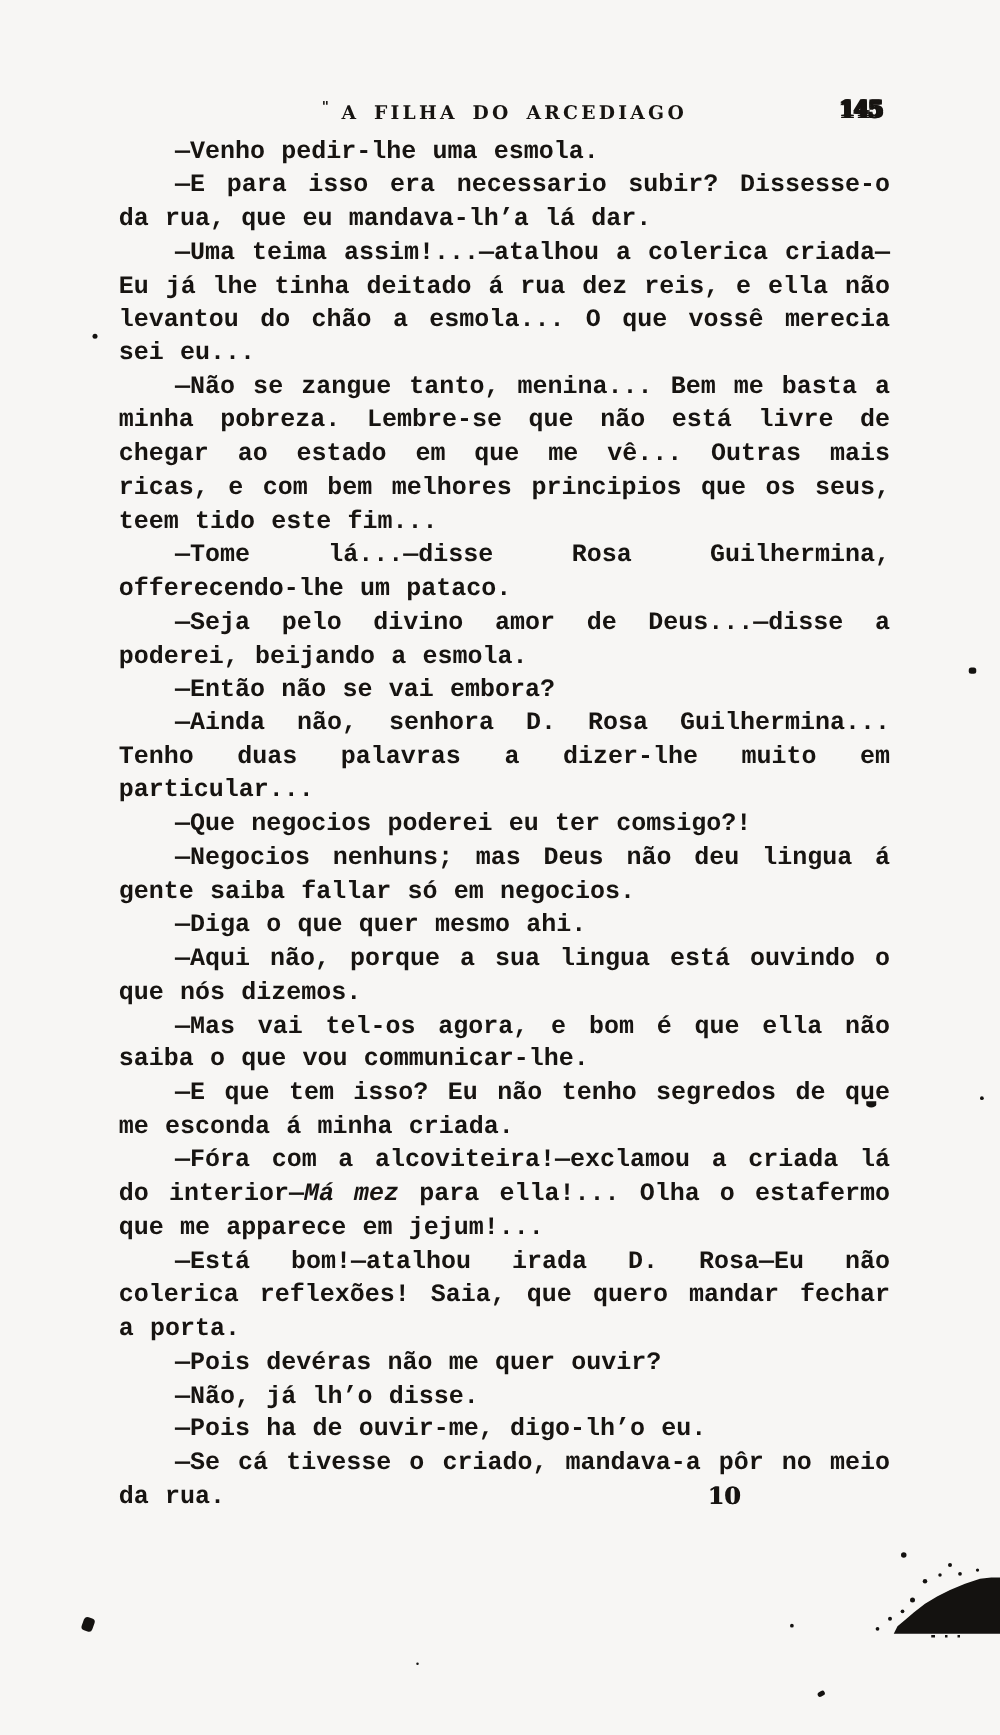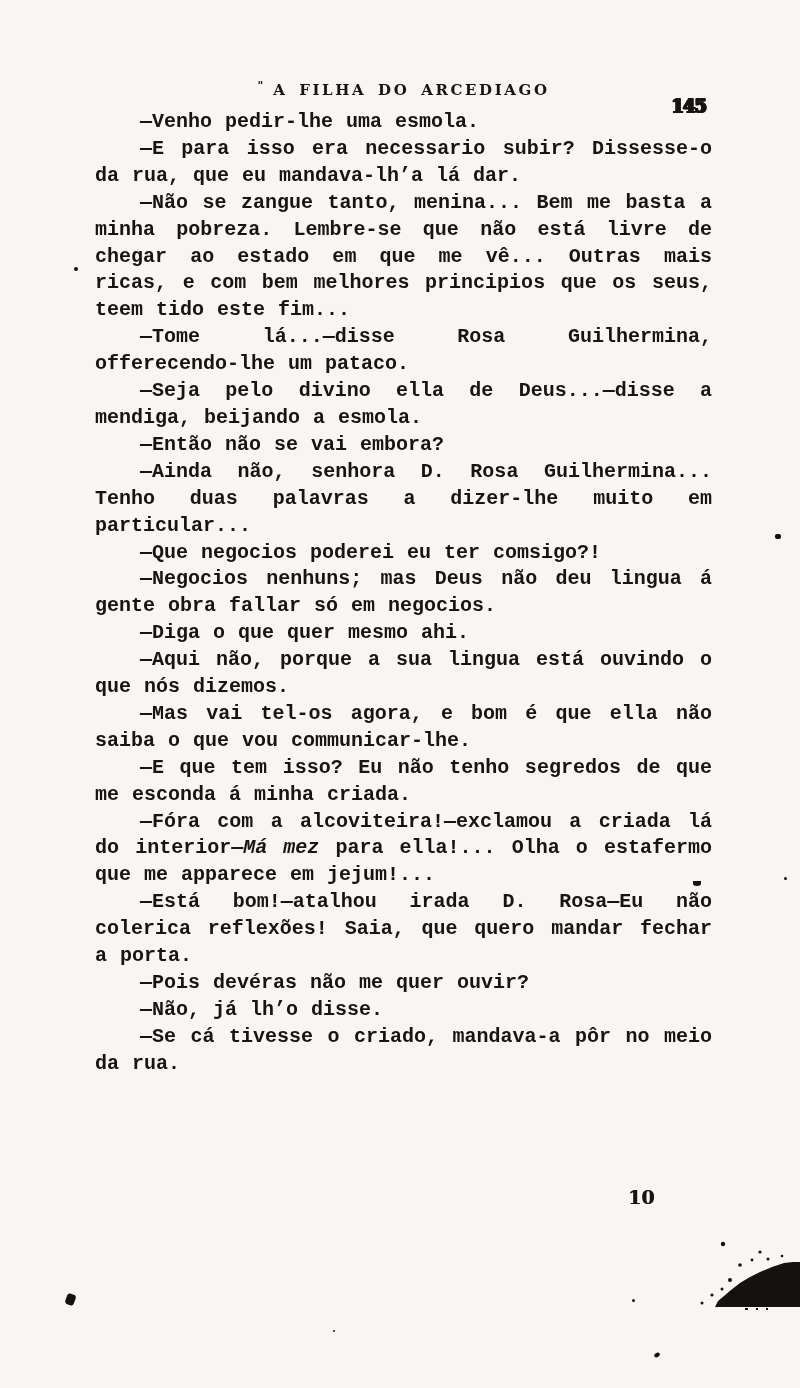--- a/index.html
+++ b/index.html
@@ -18,68 +18,70 @@
   .running-title{
     position:absolute;left:0;right:0;top:2px;
     text-align:center;
     font-size:15px;letter-spacing:2.6px;word-spacing:4px;
     white-space:nowrap;
   }
   .stray-quote{
     font-size:11px;vertical-align:6px;letter-spacing:0;margin-right:10px;
   }
   .page-number{
-    position:absolute;right:6px;top:18px;
+    position:absolute;right:6px;top:0;
     font-size:18px;letter-spacing:-1px;
     text-shadow:1px 0 #171411,-1px 0 #171411,0 1px #171411,1px 1px #171411,-1px 1px #171411;
   }
   .body-text{
     position:absolute;top:109px;left:95px;width:617px;
     font-size:20px;line-height:26.9px;
     font-weight:bold;
     text-align:justify;
     word-spacing:1px;
   }
   .body-text p{margin:0;text-indent:45px;font-family:Liberation Mono, monospace;}
   .signature-mark{
-    position:absolute;left:628px;top:1186px;
+    position:absolute;left:566px;top:1186px;
     font-size:19px;font-weight:bold;
     text-shadow:0.5px 0 #171411;
   }
   .speck{position:absolute;background:#141210;border-radius:50%;}
   .ink-blob-svg{position:absolute;left:700px;top:1232px;width:100px;height:80px;}
 </style>
 </head>
 <body>
 
 <div class="scan-page">
 
   <div class="header-row">
     <div class="running-title"><span class="stray-quote">"</span><span>A FILHA DO ARCEDIAGO</span></div>
     <div class="page-number">145</div>
   </div>
 
   <div class="body-text">
     <p>—Venho pedir-lhe uma esmola.</p>
     <p>—E para isso era necessario subir? Dissesse-o da rua, que eu mandava-lh’a lá dar.</p>
+    <p>—Uma teima assim!...—atalhou a colerica criada—Eu já lhe tinha deitado á rua dez reis, e ella não levantou do chão a esmola... O que vossê merecia sei eu...</p>
     <p>—Não se zangue tanto, menina... Bem me basta a minha pobreza. Lembre-se que não está livre de chegar ao estado em que me vê... Outras mais ricas, e com bem melhores principios que os seus, teem tido este fim...</p>
     <p>—Tome lá...—disse Rosa Guilhermina, offerecendo-lhe um pataco.</p>
-    <p>—Seja pelo divino ella de Deus...—disse a mendiga, beijando a esmola.</p>
+    <p>—Seja pelo divino amor de Deus...—disse a poderei, beijando a esmola.</p>
     <p>—Então não se vai embora?</p>
     <p>—Ainda não, senhora D. Rosa Guilhermina... Tenho duas palavras a dizer-lhe muito em particular...</p>
     <p>—Que negocios poderei eu ter comsigo?!</p>
-    <p>—Negocios nenhuns; mas Deus não deu lingua á gente obra fallar só em negocios.</p>
+    <p>—Negocios nenhuns; mas Deus não deu lingua á gente saiba fallar só em negocios.</p>
     <p>—Diga o que quer mesmo ahi.</p>
     <p>—Aqui não, porque a sua lingua está ouvindo o que nós dizemos.</p>
     <p>—Mas vai tel-os agora, e bom é que ella não saiba o que vou communicar-lhe.</p>
     <p>—E que tem isso? Eu não tenho segredos de que me esconda á minha criada.</p>
     <p><span>—Fóra com a alcoviteira!—exclamou a criada lá do interior—</span><i>Má mez</i><span> para ella!... Olha o estafermo que me apparece em jejum!...</span></p>
     <p>—Está bom!—atalhou irada D. Rosa—Eu não colerica reflexões! Saia, que quero mandar fechar a porta.</p>
     <p>—Pois devéras não me quer ouvir?</p>
     <p>—Não, já lh’o disse.</p>
+    <p>—Pois ha de ouvir-me, digo-lh’o eu.</p>
     <p>—Se cá tivesse o criado, mandava-a pôr no meio da rua.</p>
   </div>
 
   <div class="signature-mark">10</div>
 
   <div class="speck" style="left:74px;top:267px;width:4px;height:4px;"></div>
   <div class="speck" style="left:775px;top:534px;width:6px;height:5px;border-radius:2px;"></div>
   <div class="speck" style="left:784px;top:877px;width:3px;height:3px;"></div>
   <div class="speck" style="left:693px;top:881px;width:8px;height:5px;border-radius:0 0 50% 50%;"></div>
   <div class="speck" style="left:66px;top:1294px;width:9px;height:11px;border-radius:3px;transform:rotate(20deg);"></div>

